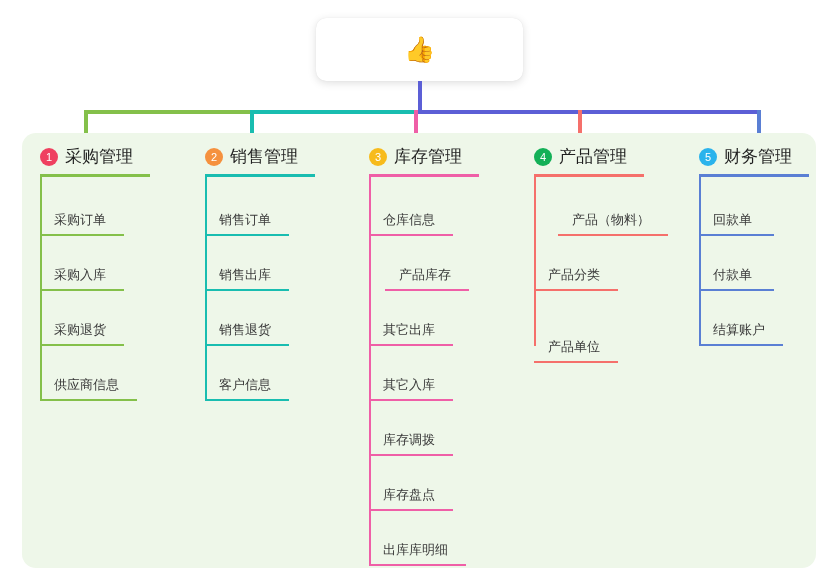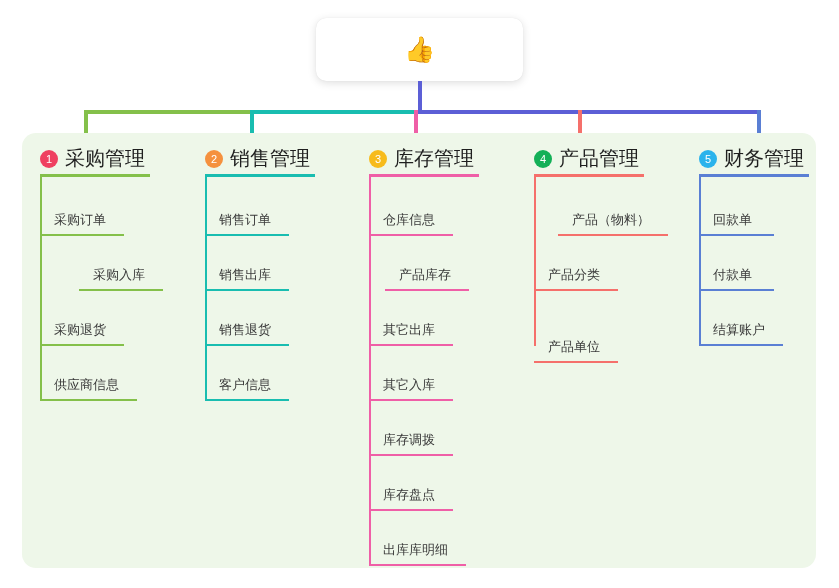--- a/index.html
+++ b/index.html
@@ -93,21 +93,21 @@
     height: 18px;
     border-radius: 50%;
     color: #ffffff;
     font-size: 11px;
     line-height: 18px;
     text-align: center;
     flex: 0 0 auto;
     font-family: "Liberation Sans", sans-serif;
   }
   .col-title {
-    font-size: 20px;
+    font-size: 17px;
     color: #1f1f1f;
   }
   .col-rule {
     position: absolute;
     top: 41px;
     height: 3px;
   }
 
   
   .spine {
@@ -159,21 +159,21 @@
         <div class="col-head">
           <span class="badge" style="background: rgb(239, 64, 96);">1</span>
           <span class="col-title">采购管理</span>
         </div>
         <div class="col-rule" style="left: 0px; width: 110px; background: rgb(132, 192, 74);"></div>
         <div class="spine" style="left: 0px; top: 44px; height: 224px; background: rgb(132, 192, 74);"></div>
         <div class="leaf" style="left: 0px; top: 63px; width: 84px;">
           <div class="leaf-label">采购订单</div>
           <div class="leaf-rule" style="width: 84px; background: rgb(132, 192, 74);"></div>
         </div>
-        <div class="leaf" style="left: 0px; top: 118px; width: 84px; margin-left: 39px;">
+        <div class="leaf" style="left: 0px; top: 118px; width: 84px;">
           <div class="leaf-label">采购入库</div>
           <div class="leaf-rule" style="width: 84px; background: rgb(132, 192, 74);"></div>
         </div>
         <div class="leaf" style="left: 0px; top: 173px; width: 84px;">
           <div class="leaf-label">采购退货</div>
           <div class="leaf-rule" style="width: 84px; background: rgb(132, 192, 74);"></div>
         </div>
         <div class="leaf" style="left: 0px; top: 228px; width: 97px;">
           <div class="leaf-label">供应商信息</div>
           <div class="leaf-rule" style="width: 97px; background: rgb(132, 192, 74);"></div>

